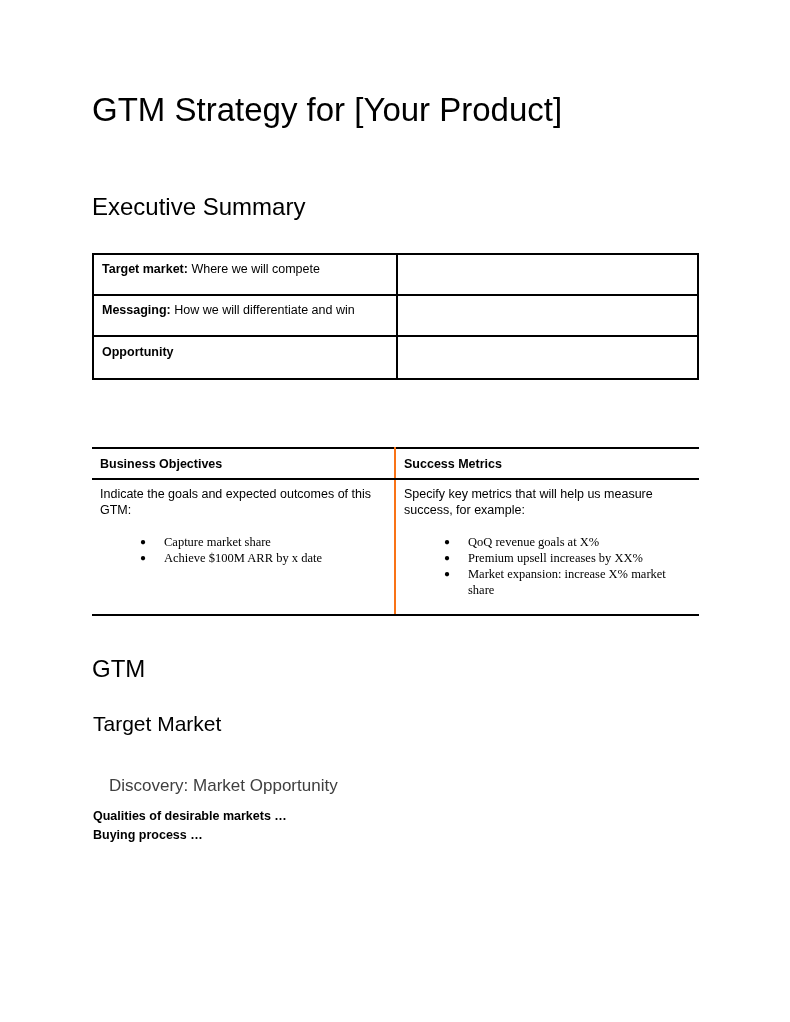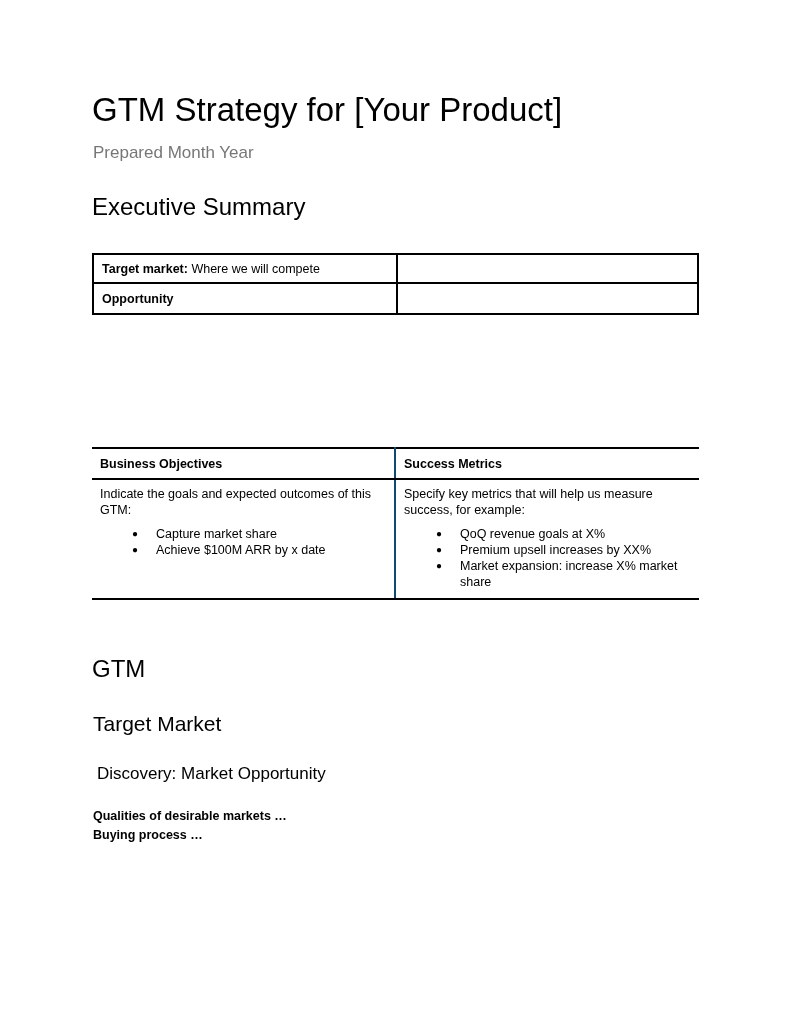--- a/index.html
+++ b/index.html
@@ -4,51 +4,54 @@
 <style>
   html, body { margin: 0; padding: 0; background: #ffffff; }
   body { width: 790px; height: 1022px; position: relative; overflow: hidden;
          font-family: "Liberation Sans", sans-serif; color: #000; }
   .page { position: absolute; left: 0; top: 0; width: 700px; height: 1022px; }
   .title { position: absolute; left: 92px; top: 90px; font-size: 33px; line-height: 40px; margin: 0; font-weight: normal; }
   .subtitle { position: absolute; left: 93px; top: 142px; font-size: 17px; line-height: 22px; color: #777777; }
   .h1 { position: absolute; left: 92px; top: 191px; font-size: 24px; line-height: 32px; font-weight: normal; margin: 0; }
   .h1.gtm { top: 653px; }
   .h2 { position: absolute; left: 93px; top: 711px; font-size: 21px; line-height: 26px; font-weight: normal; margin: 0; }
-  .h3 { position: absolute; left: 93px; top: 759px; font-size: 17px; line-height: 22px; color: #000000; font-weight: normal; margin: 4px; }
+  .h3 { position: absolute; left: 93px; top: 759px; font-size: 17px; line-height: 22px; color: #404040; font-weight: normal; margin: 16px; }
   .para { position: absolute; left: 93px; font-size: 12.5px; line-height: 16px; }
   .para b { font-weight: bold; }
 
   table.summary { position: absolute; left: 92px; top: 253px; width: 607px; border-collapse: collapse; font-size: 12.5px; }
-  table.summary td { border: 2px solid #000; height: 27px; padding: 0 0 0 8px; vertical-align: middle; }
+  table.summary td { border: 2px solid #000; height: 27px; padding: 0 0 12px 8px; vertical-align: middle; }
   table.summary td.label { width: 294px; }
   table.summary tr.tall td { height: 29px; }
 
   table.obj { position: absolute; left: 92px; top: 447px; width: 607px; border-collapse: collapse; font-size: 12.5px; }
   table.obj th, table.obj td { text-align: left; vertical-align: top; }
   table.obj th { border-top: 2px solid #000; border-bottom: 2px solid #000; height: 29px; padding: 0 8px; vertical-align: middle; font-weight: bold; }
   table.obj td { border-bottom: 2px solid #000; height: 111px; padding: 6px 8px 0 8px; line-height: 16px; }
-  table.obj .c1 { width: 286px; border-right: 2px solid #0c4a6e; }
-  table.obj ul { margin: 8px; padding-left: 0; list-style: none; }
+  table.obj .c1 { width: 286px; border-right: 2px solid #f97316; }
+  table.obj ul { margin: 16px; padding-left: 0; list-style: none; font-family: Liberation Serif, serif; }
   table.obj li { position: relative; padding-left: 48px; }
   table.obj li::before { content: "\25CF"; position: absolute; left: 24px; top: 0; font-size: 10px; }
 </style>
 </head>
 <body>
 
 <div class="page">
   <h1 class="title">GTM Strategy for [Your Product]</h1>
-  <div class="subtitle">Prepared Month Year</div>
 
   <h2 class="h1">Executive Summary</h2>
 
   <table class="summary">
     <tbody>
         <tr>
       <td class="label"><b>Target market:</b><span> Where we will compete</span></td>
+      <td></td>
+    </tr>
+    <tr>
+      <td class="label"><b>Messaging:</b><span> How we will differentiate and win</span></td>
       <td></td>
     </tr>
     <tr class="tall">
       <td class="label"><b>Opportunity</b><span></span></td>
       <td></td>
     </tr>
   </tbody>
     </table>
 
   <table class="obj">

